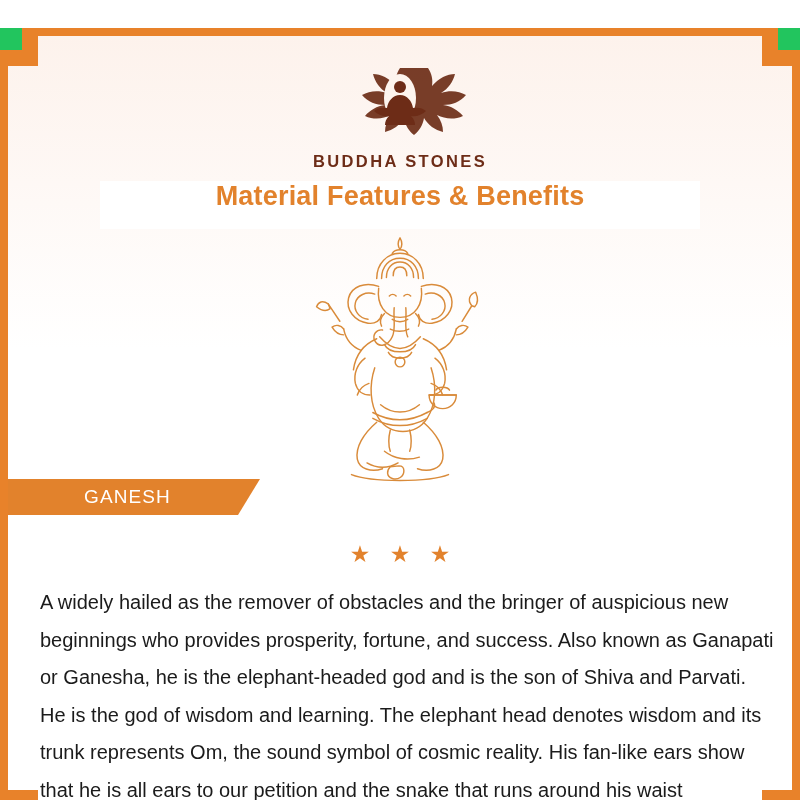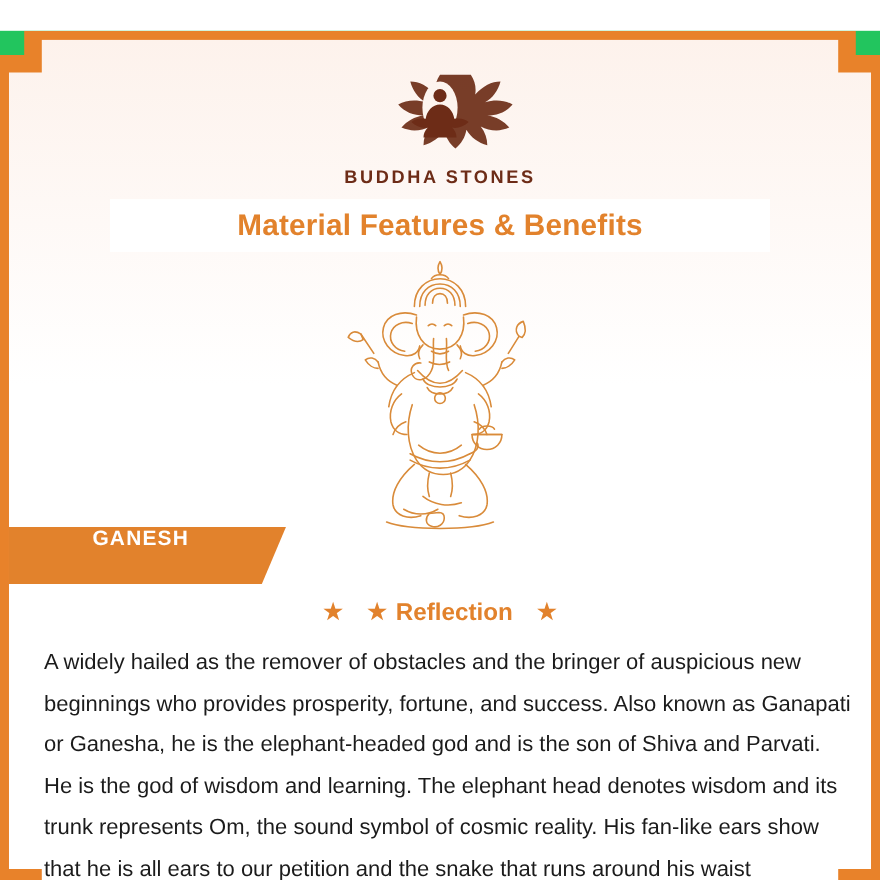--- a/index.html
+++ b/index.html
@@ -68,21 +68,20 @@
 
   
   .title-band {
     position: absolute;
     top: 145px;
     left: 92px;
     width: 600px;
     height: 48px;
     background: #ffffff;
     display: flex;
-    align-items: center;
     justify-content: center;
   }
   .title-band h1 {
     font-size: 27px;
     font-weight: 700;
     color: #e2822c;
     letter-spacing: 0.2px;
   }
 
   
@@ -96,28 +95,28 @@
     align-items: flex-start;
   }
   .art-area svg { display: block; }
 
   
   .tag {
     position: absolute;
     left: 0;
     top: 443px;
     width: 252px;
-    height: 52px;
+    height: 36px;
     background: #e2822c;
     color: #ffffff;
     display: flex;
-    align-items: flex-start;
+    align-items: center;
     padding-left: 76px;
     font-size: 19px;
-    font-weight: 700;
+    font-weight: 400;
     letter-spacing: 1.1px;
     clip-path: polygon(0 0, 100% 0, calc(100% - 22px) 100%, 0 100%);
   }
 
   
   .keywords {
     position: absolute;
     top: 508px;
     left: 0; right: 0;
     display: flex;
@@ -265,21 +264,20 @@
     <div class="tag">
       <span>GANESH</span>
     </div>
 
     <div class="keywords">
       <div class="kw">
         <span class="star">★</span>
       </div>
       <div class="kw">
         <span class="star">★</span>
-        <span>Reflection</span>
       </div>
       <div class="kw">
         <span class="star">★</span>
       </div>
     </div>
 
     <p class="body-copy">A widely hailed as the remover of obstacles and the bringer of auspicious new beginnings who provides prosperity, fortune, and success. Also known as Ganapati or Ganesha, he is the elephant-headed god and is the son of Shiva and Parvati. He is the god of wisdom and learning. The elephant head denotes wisdom and its trunk represents Om, the sound symbol of cosmic reality. His fan-like ears show that he is all ears to our petition and the snake that runs around his waist represents energy in all forms.</p>
 
   </div>
 </div>

